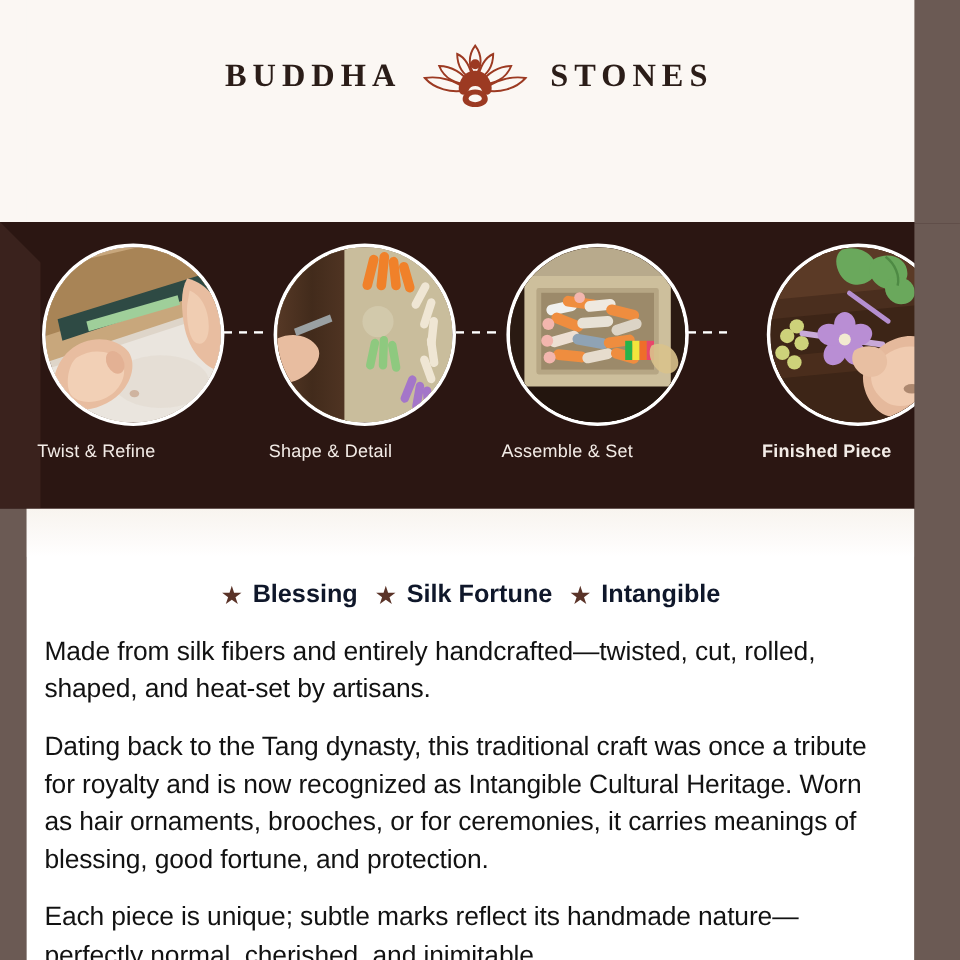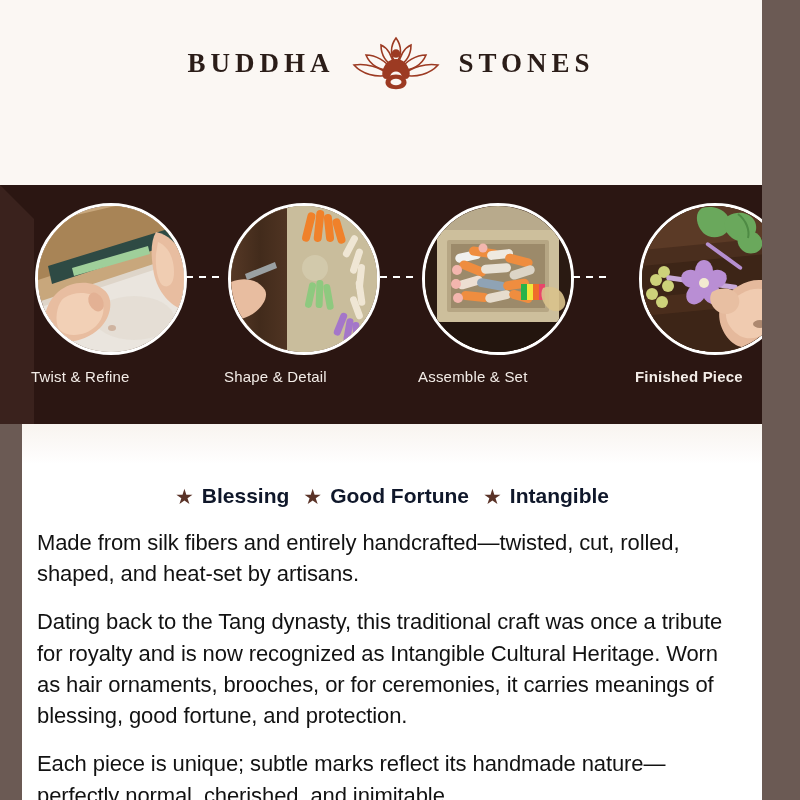--- a/index.html
+++ b/index.html
@@ -328,21 +328,21 @@
   <div class="body-wrap">
     <div class="body-fade"></div>
 
     <div class="features">
       <div class="feat">
         <span class="star">★</span>
         <span class="feat-label">Blessing</span>
       </div>
       <div class="feat">
         <span class="star">★</span>
-        <span class="feat-label">Good Fortune</span>
+        <span class="feat-label">Silk Fortune</span>
       </div>
       <div class="feat">
         <span class="star">★</span>
         <span class="feat-label">Intangible</span>
       </div>
     </div>
 
     <div class="paras">
       <p class="para">Made from silk fibers and entirely handcrafted—twisted, cut, rolled, shaped, and heat-set by artisans.</p>
       <p class="para">Dating back to the Tang dynasty, this traditional craft was once a tribute for royalty and is now recognized as Intangible Cultural Heritage. Worn as hair ornaments, brooches, or for ceremonies, it carries meanings of blessing, good fortune, and protection.</p>

